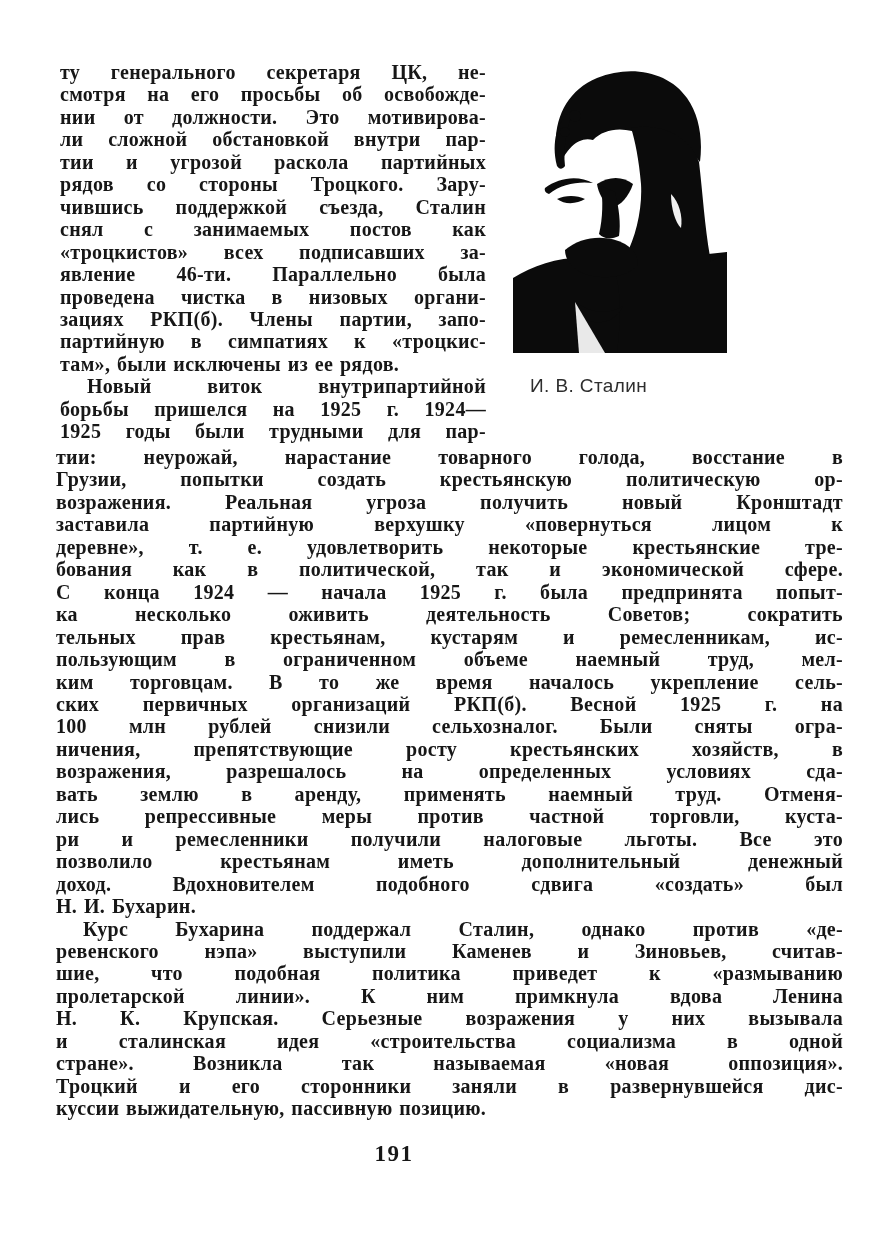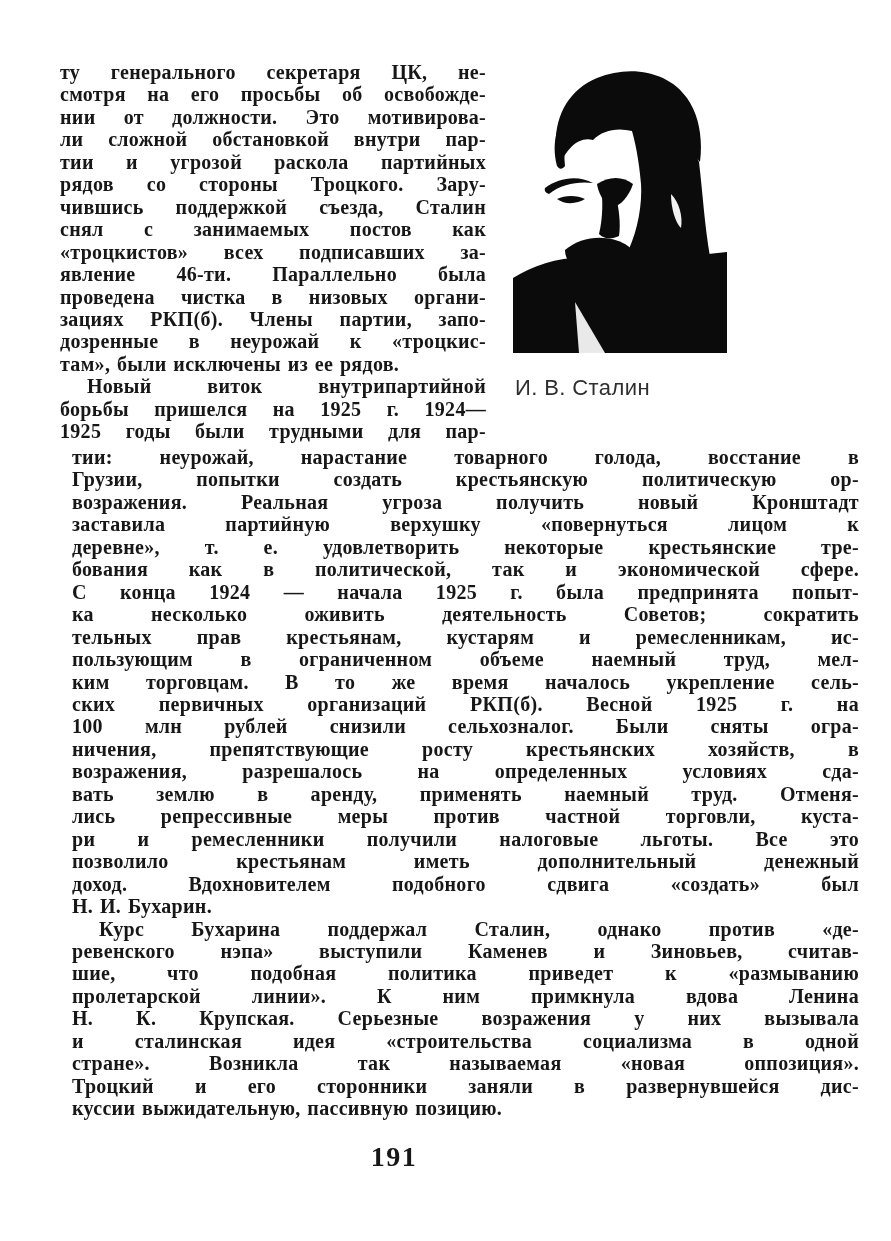--- a/index.html
+++ b/index.html
@@ -35,52 +35,52 @@
     text-indent: 27px;
   }
   .left-column {
     position: absolute;
     left: 60px;
     top: 61px;
     width: 426px;
   }
   .body-text {
     position: absolute;
-    left: 72px;
+    left: 56px;
     top: 446px;
     width: 787px;
   }
   .photo-block {
     position: absolute;
     left: 513px;
     top: 66px;
     width: 214px;
     margin: 0;
   }
   .photo {
     width: 214px;
     height: 287px;
     background: #ffffff;
   }
   .photo svg { display: block; }
   .caption {
     font-family: "Liberation Sans", "DejaVu Sans", sans-serif;
-    font-size: 22px;
+    font-size: 19px;
     letter-spacing: 0.4px;
     color: #2e2e2e;
     margin-top: 22px;
-    margin-left: 2px;
+    margin-left: 17px;
   }
   .page-number {
     position: absolute;
     top: 1141px;
     left: 352px;
     width: 84px;
     text-align: center;
-    font-size: 28px;
+    font-size: 23px;
     font-weight: bold;
     letter-spacing: 1.5px;
   }
 </style>
 </head>
 <body>
 
 <div class="page">
 
   <div class="left-column">
@@ -89,21 +89,21 @@
       <div class="line">нии от должности. Это мотивирова-</div>
       <div class="line">ли сложной обстановкой внутри пар-</div>
       <div class="line">тии и угрозой раскола партийных</div>
       <div class="line">рядов со стороны Троцкого. Зару-</div>
       <div class="line">чившись поддержкой съезда, Сталин</div>
       <div class="line">снял с занимаемых постов как</div>
       <div class="line">«троцкистов» всех подписавших за-</div>
       <div class="line">явление 46-ти. Параллельно была</div>
       <div class="line">проведена чистка в низовых органи-</div>
       <div class="line">зациях РКП(б). Члены партии, запо-</div>
-      <div class="line">дозренные в неурожай к «троцкис-</div>
+      <div class="line">партийную в симпатиях к «троцкис-</div>
       <div class="line end">там», были исключены из ее рядов.</div>
       <div class="line indent">Новый виток внутрипартийной</div>
       <div class="line">борьбы пришелся на 1925 г. 1924—</div>
       <div class="line">1925 годы были трудными для пар-</div>
   </div>
 
   <figure class="photo-block">
     <div class="photo">
       <svg width="214" height="287" viewBox="0 0 214 287" xmlns="http://www.w3.org/2000/svg">
         <rect x="0" y="0" width="214" height="287" fill="#ffffff"></rect>

